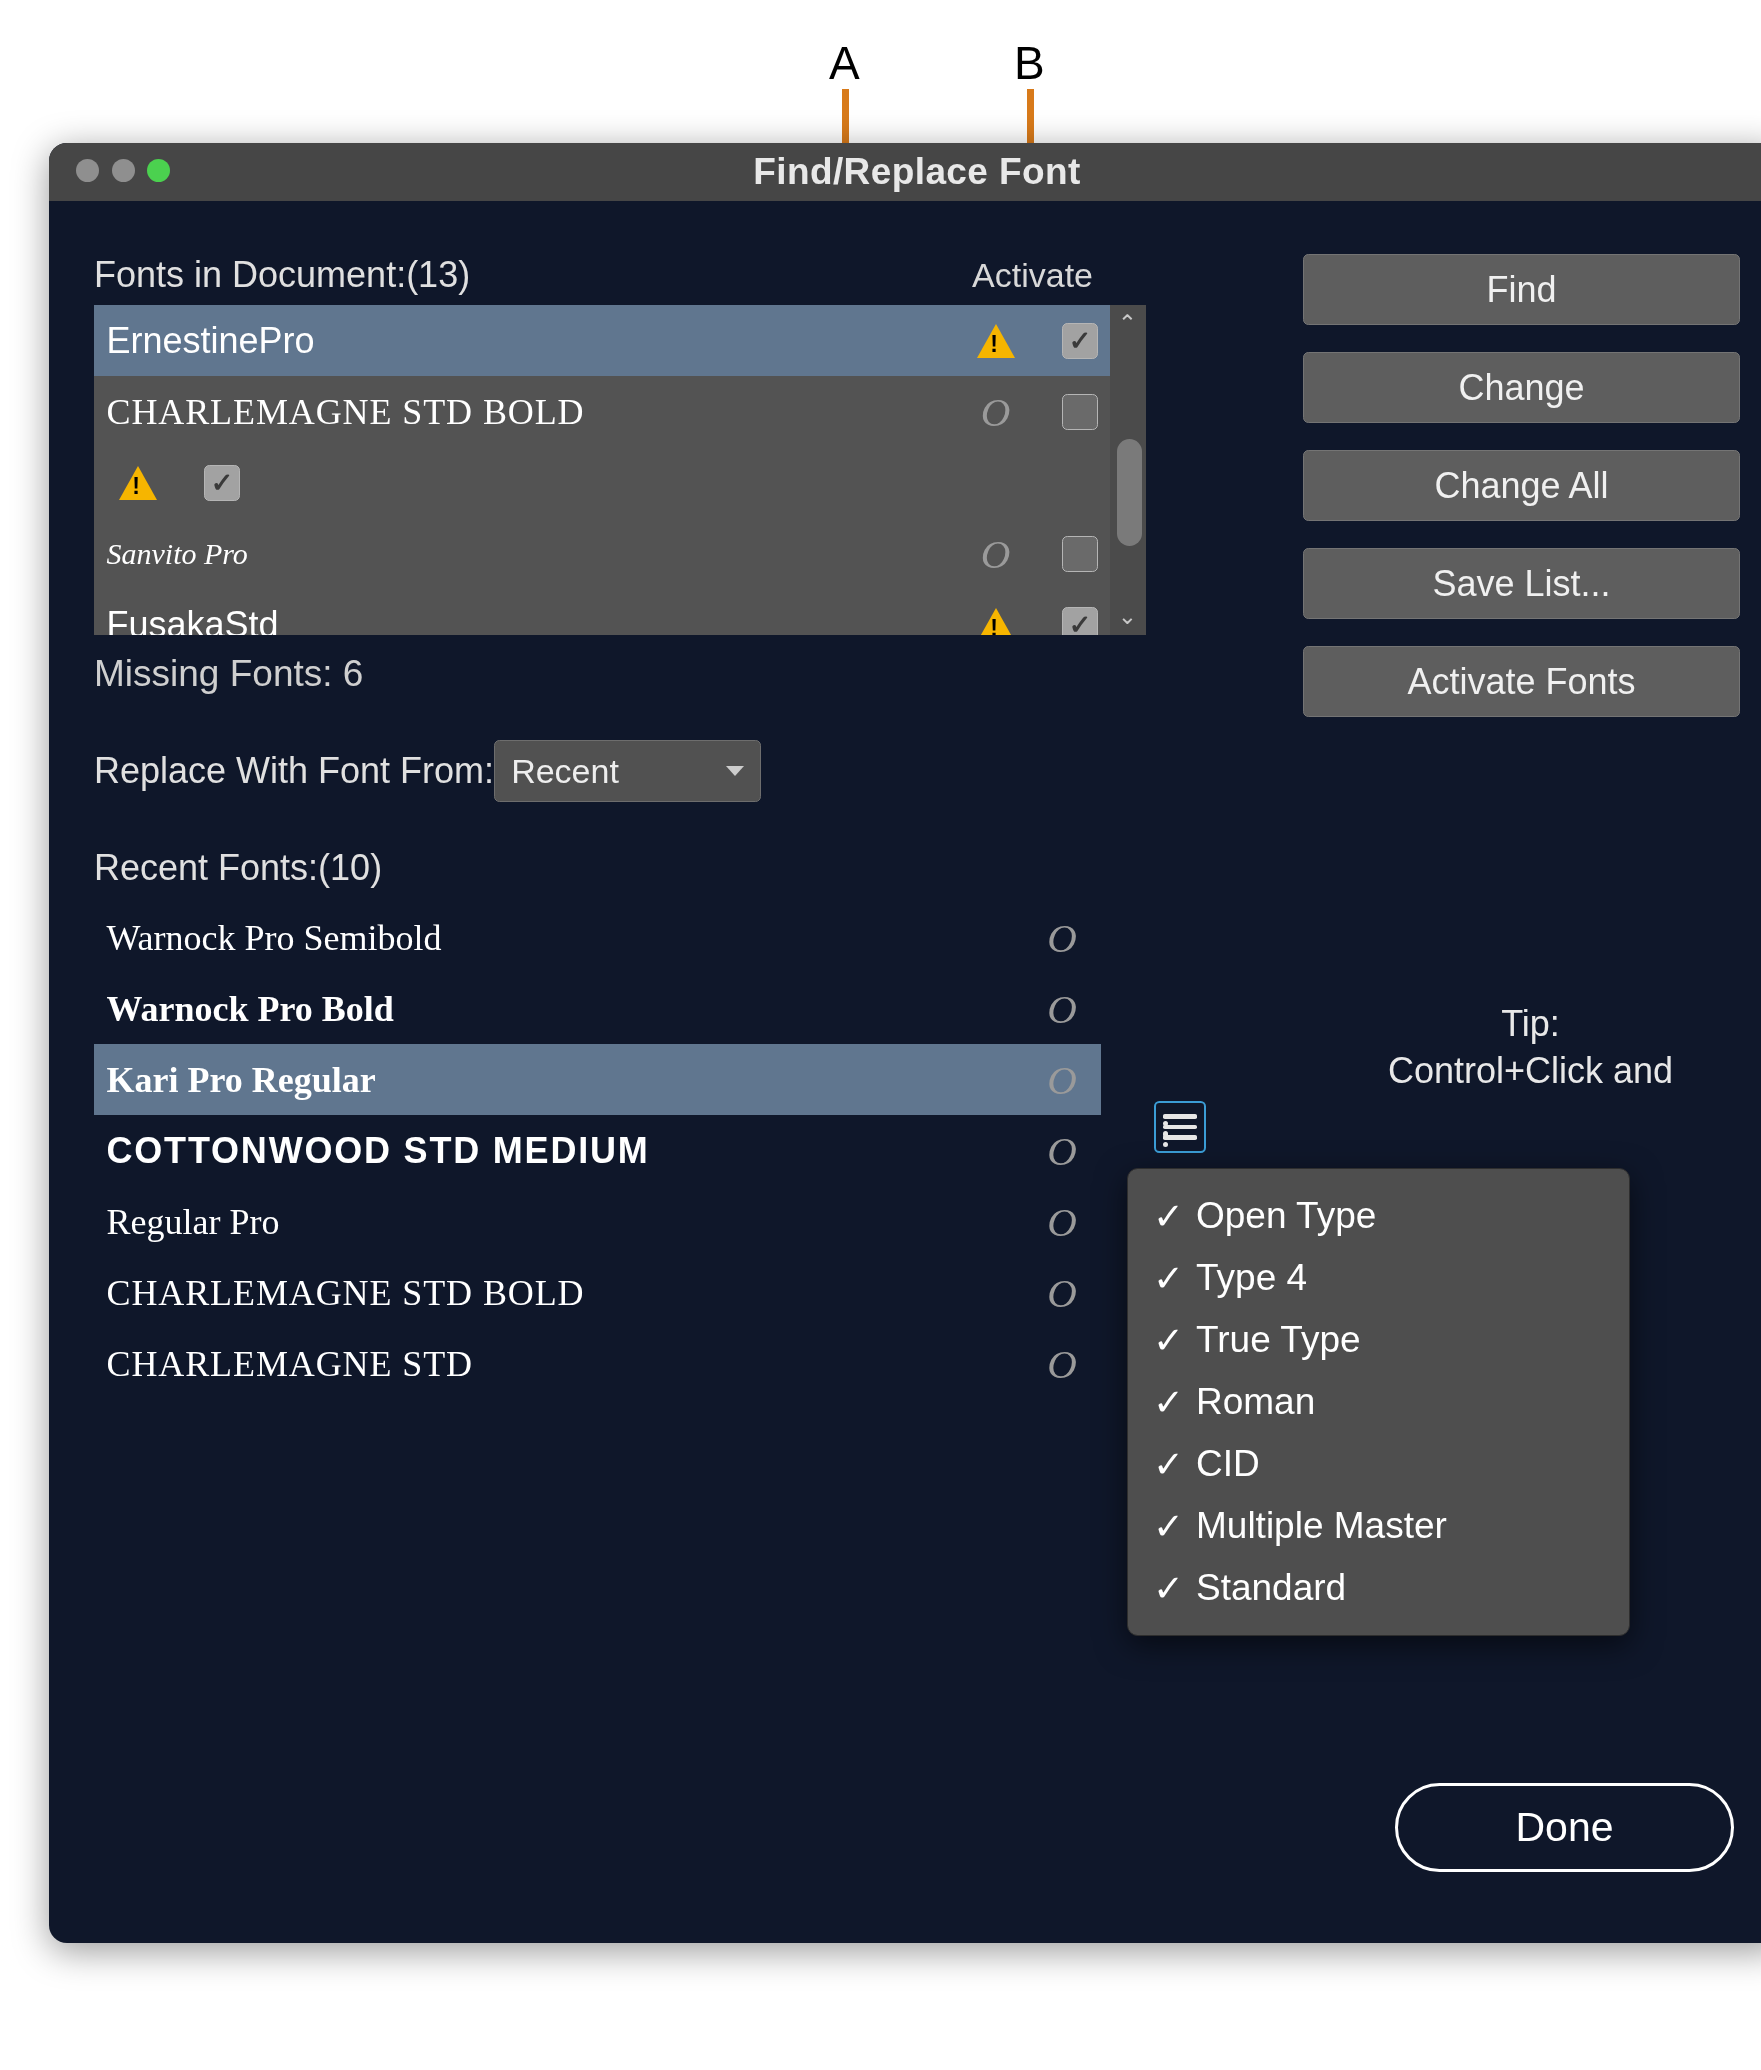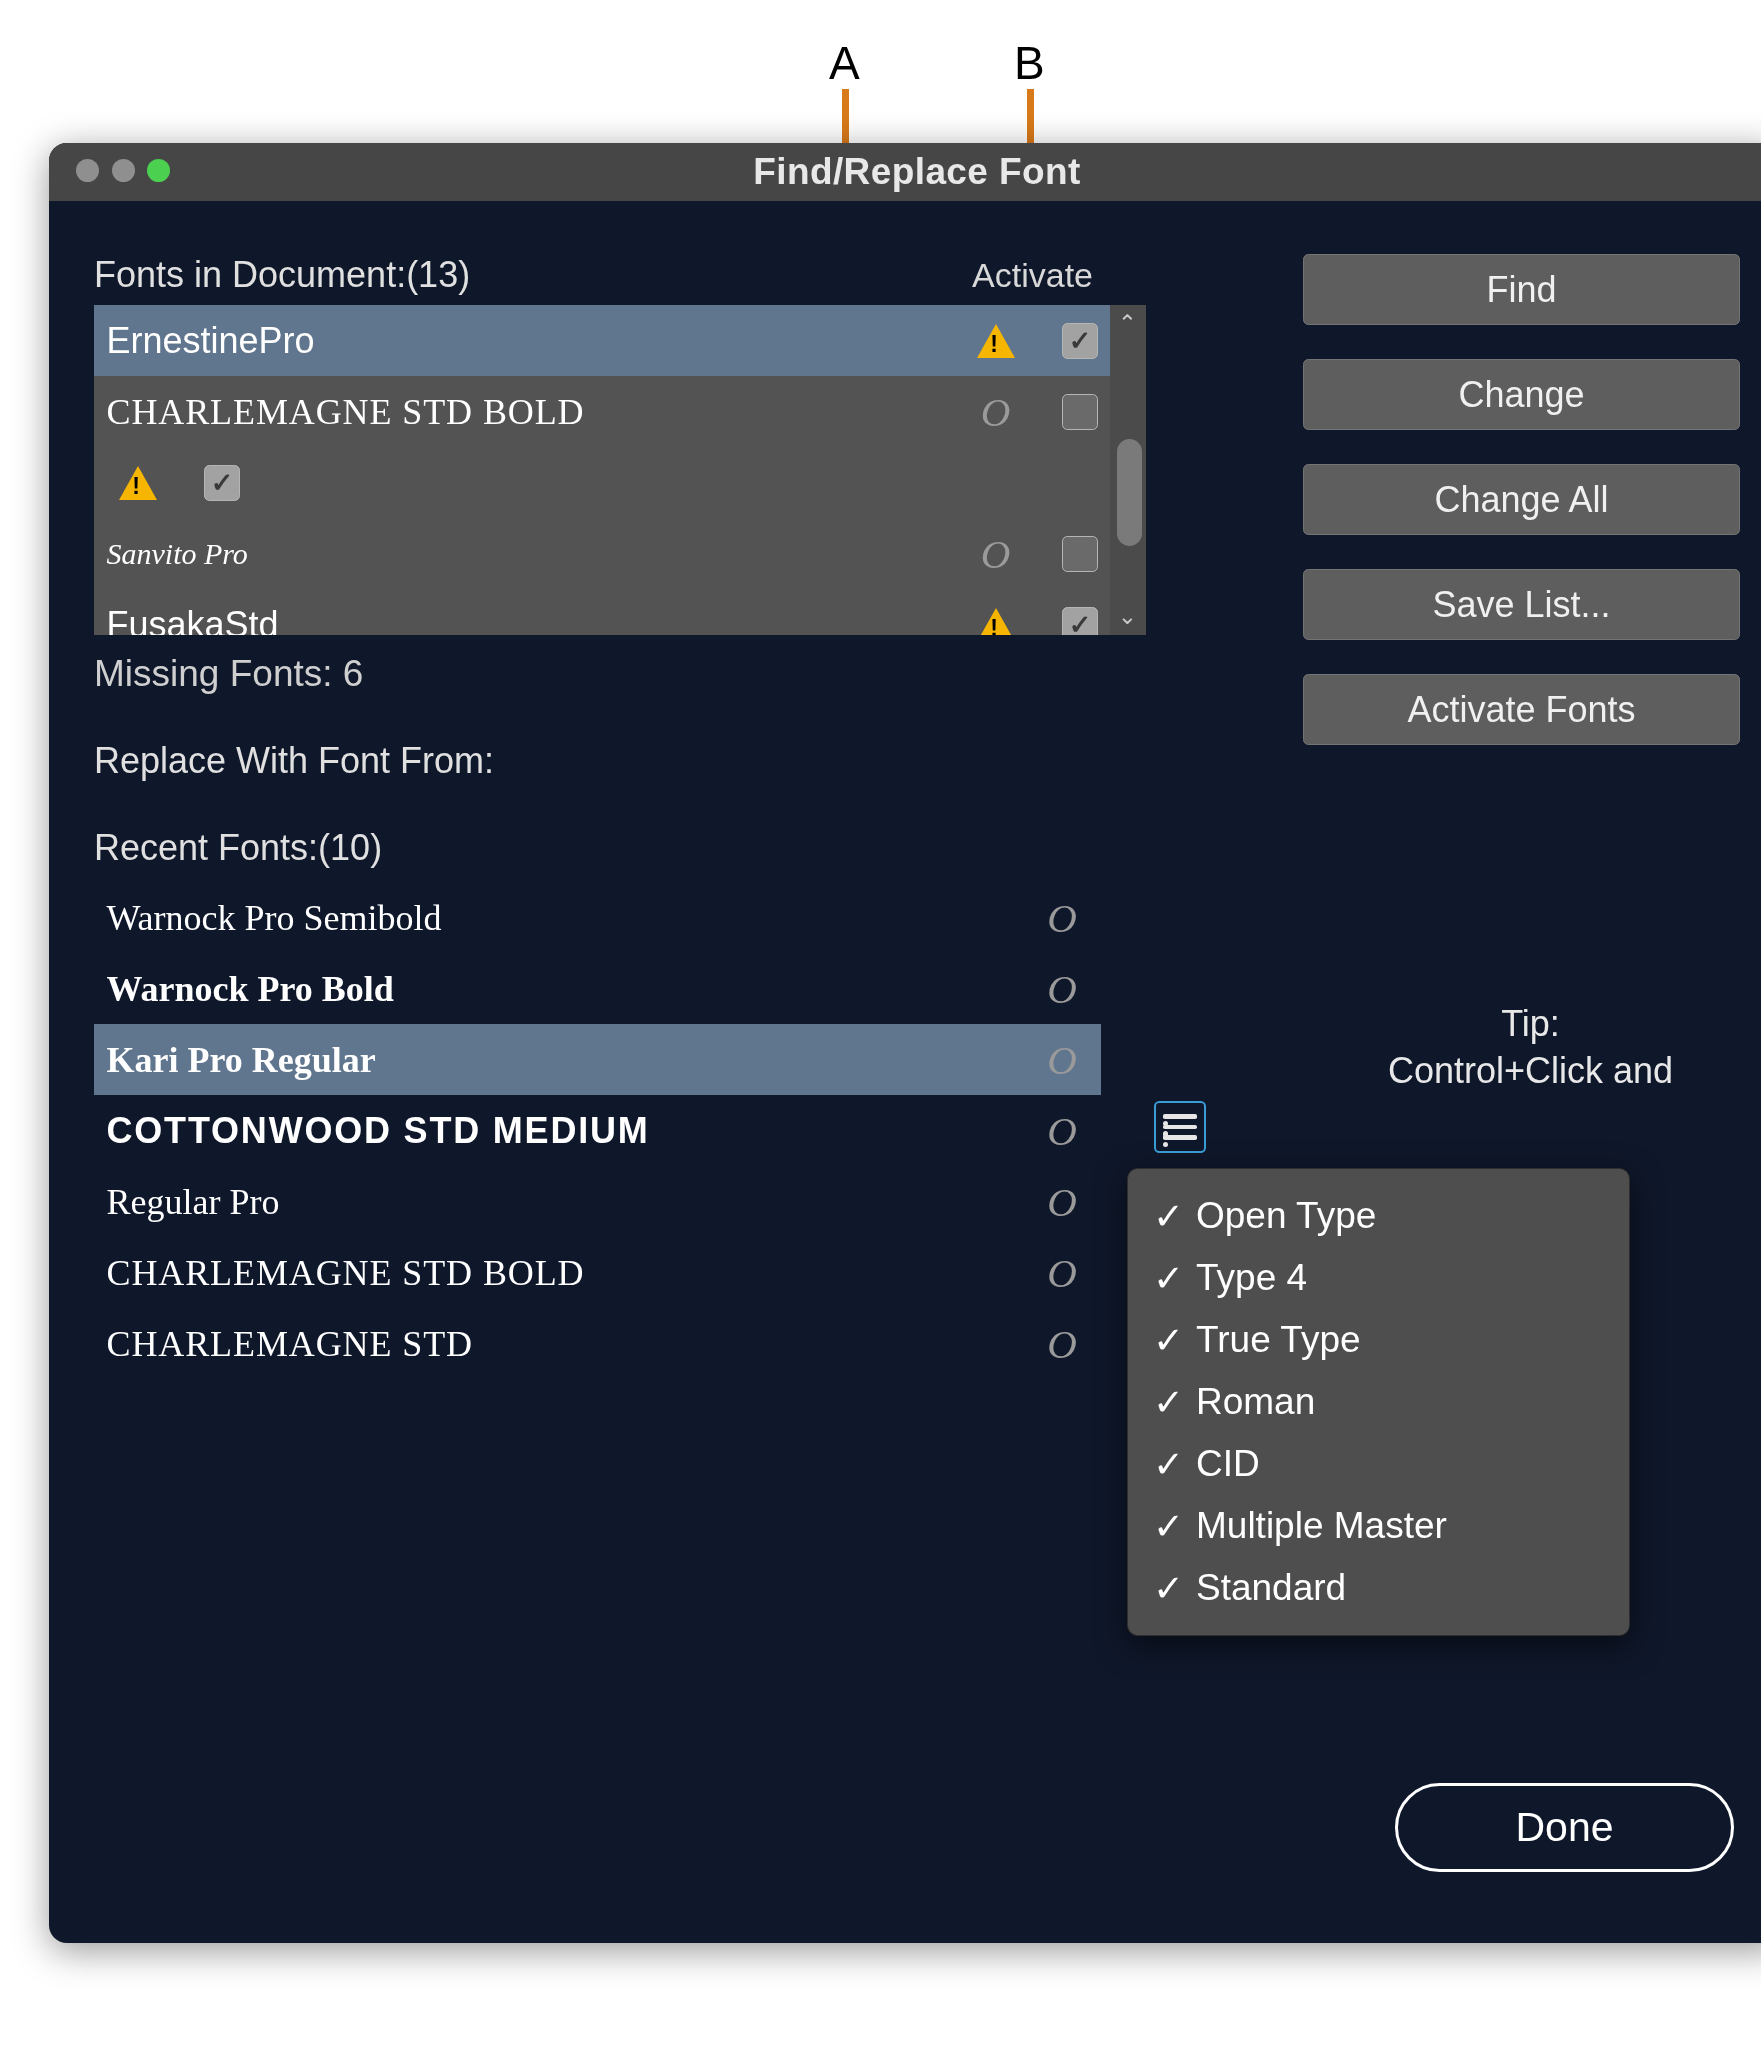--- a/index.html
+++ b/index.html
@@ -120,21 +120,21 @@
   }
   .scroll-arrow.up { top:5.3px; }
   .scroll-arrow.down { bottom:5.3px; }
   .side-buttons {
     position:absolute;
     right:45px;
     top:53px;
     width:437px;
     display:flex;
     flex-direction:column;
-    gap:34px;
+    gap:27px;
   }
   .btn {
     height:71px;
     background:#5e5e5e;
     border:1.8px solid #747474;
     border-radius:5.3px;
     color:#f0f0f0;
     font-size:36px;
     display:flex;
     align-items:center;
@@ -400,20 +400,23 @@
         <div class="scroll-arrow up">⌃</div>
         <div class="scroll-thumb"></div>
         <div class="scroll-arrow down">⌄</div>
       </div>
       </div>
 
     <div class="missing">Missing Fonts: 6</div>
 
     <div class="replace-row">
       <span class="row-label">Replace With Font From:</span>
+      <div class="dropdown">
+        <span>Recent</span>
+      </div>
     </div>
 
     <div class="recent-section">
       <span class="row-label">Recent Fonts:(10)</span>
       <div class="recent-list" id="recent-font-list">
           <div class="recent-row">
             <span class="fontname fn-warnocksemi">Warnock Pro Semibold</span>
             <span class="o-italic">O</span>
           </div>
           <div class="recent-row">

